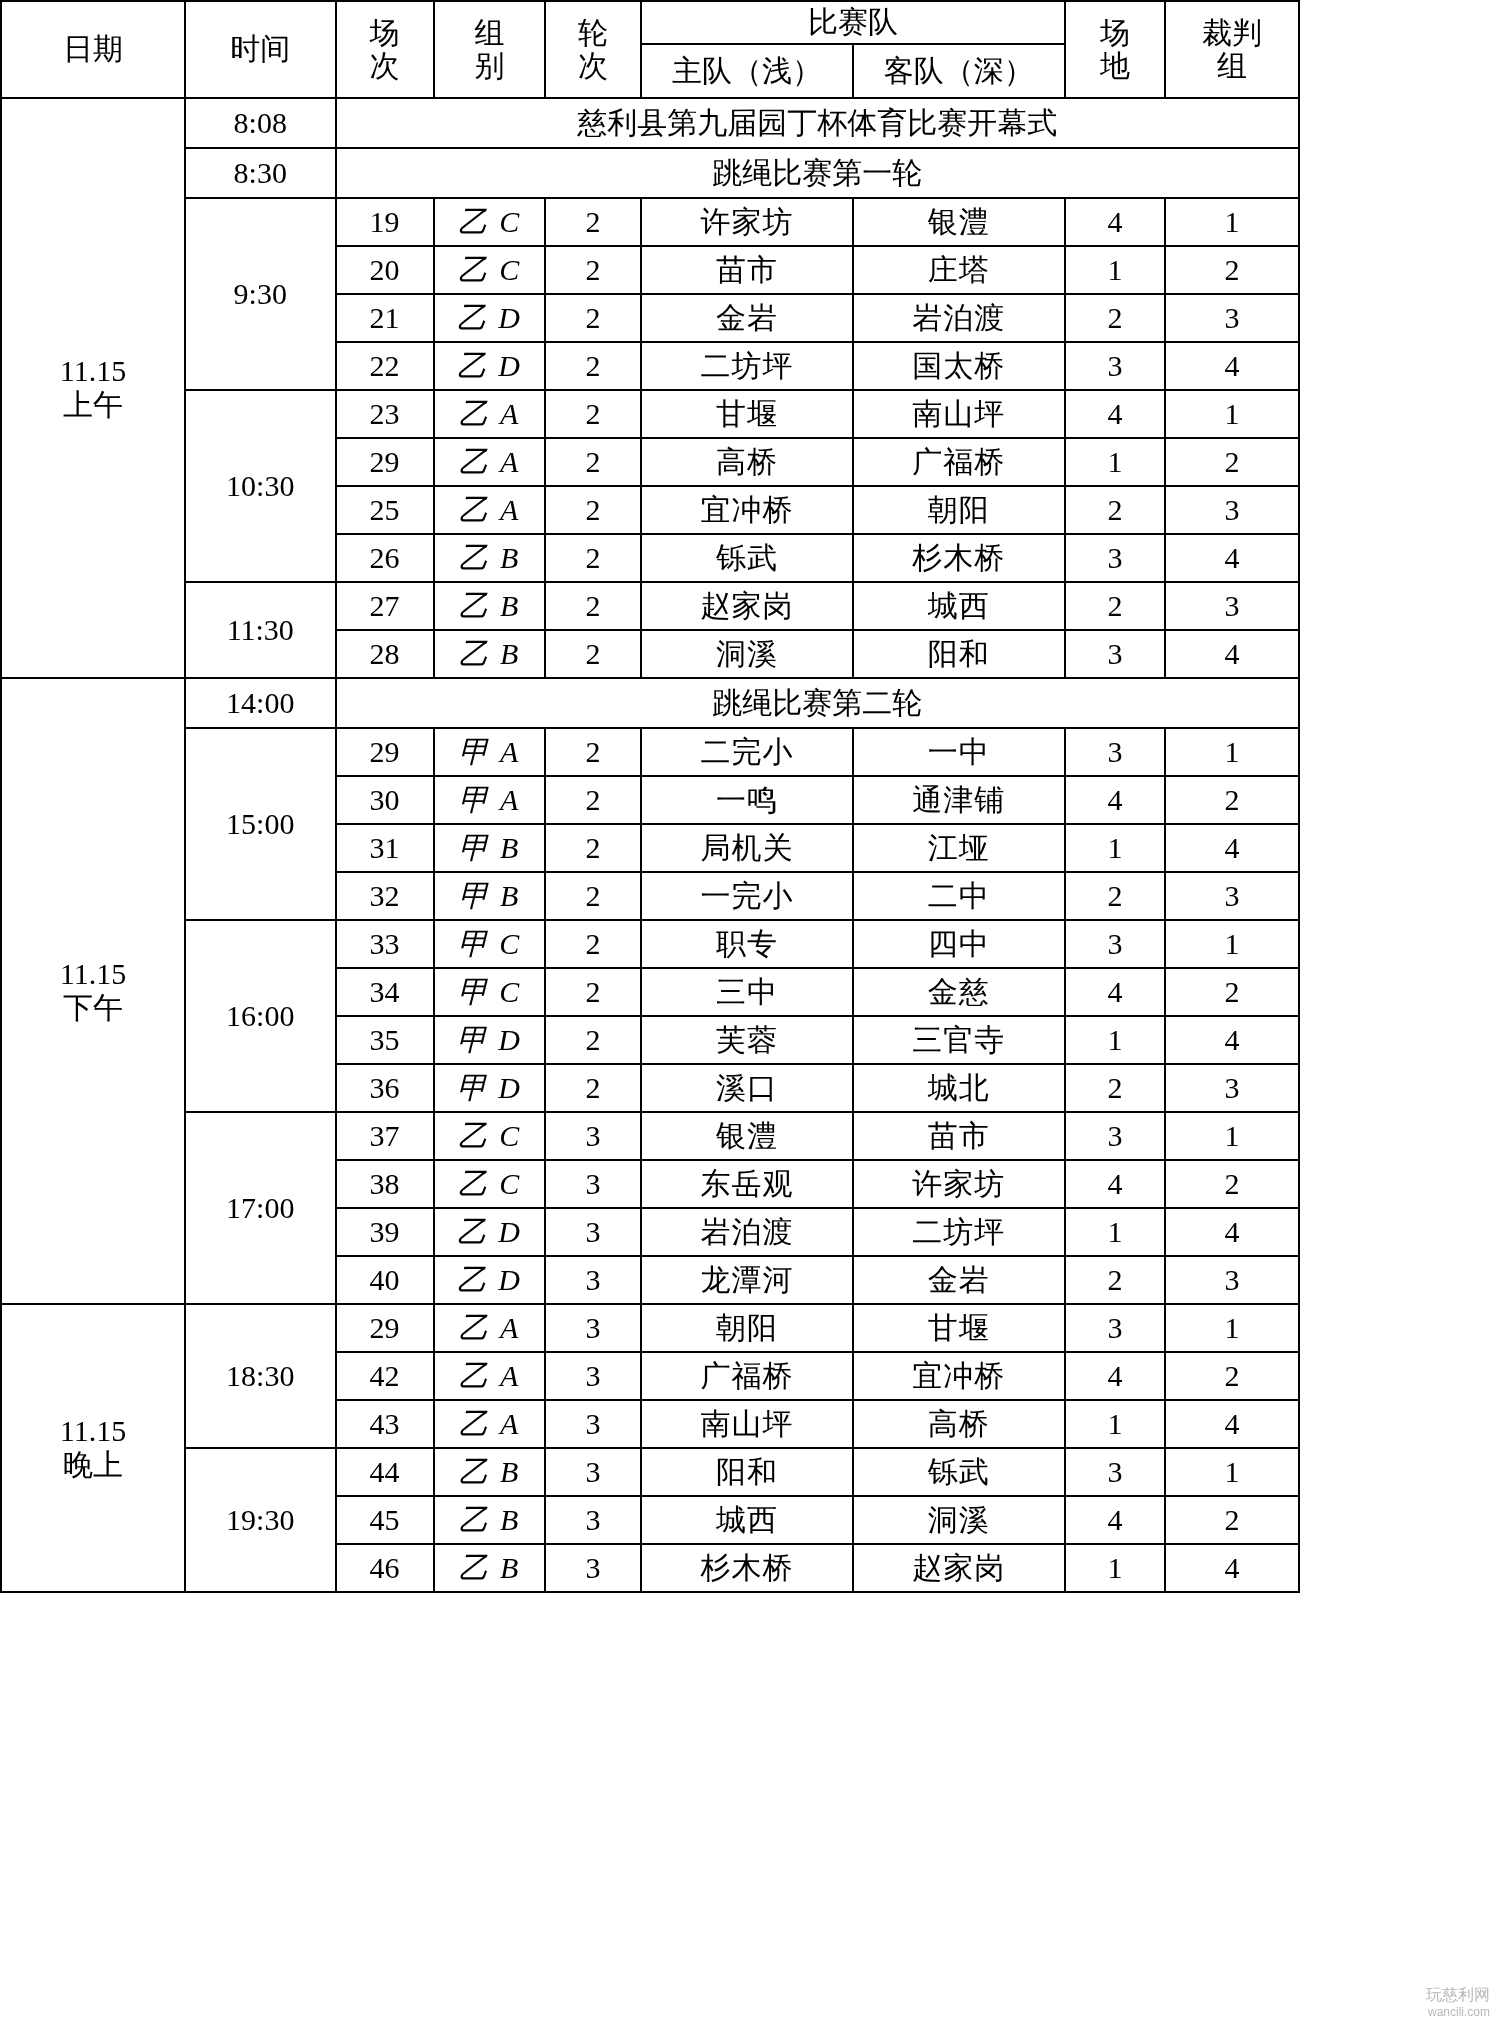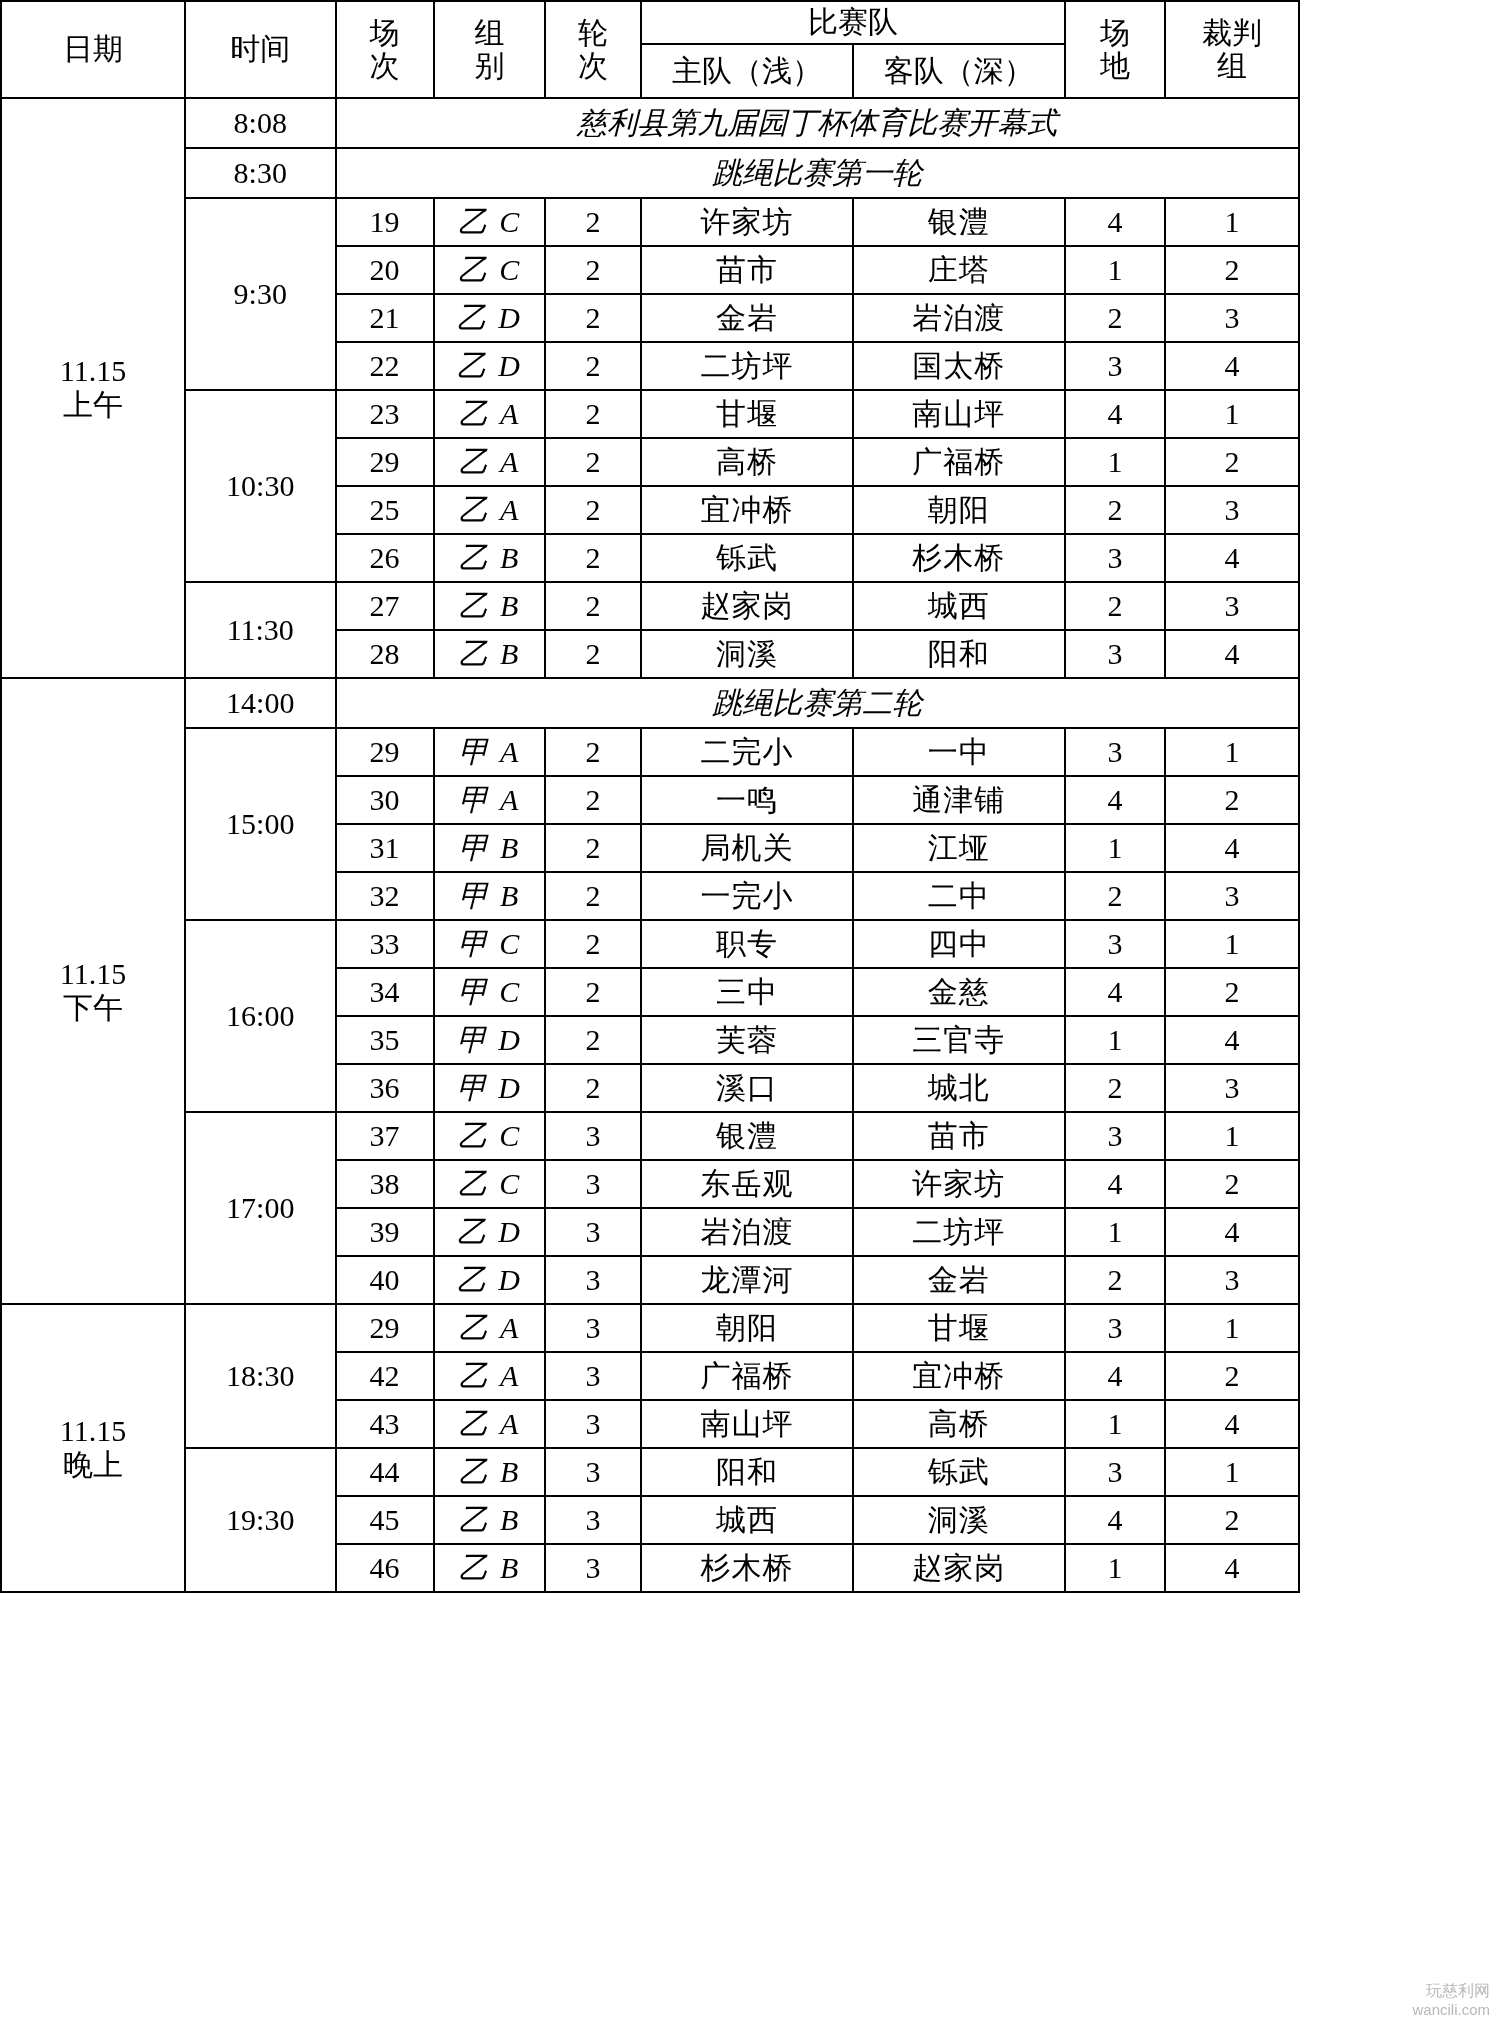--- a/index.html
+++ b/index.html
@@ -63,21 +63,20 @@
   .date-cell {
     font-size: 32px;
     line-height: 1.4;
   }
   .time-cell {
     font-size: 30px;
   }
   .wide-note {
     font-size: 32px;
     height: 48px;
-    font-style: italic;
   }
   .row-h {
     height: 48px;
   }
   .team-cell {
     font-size: 31px;
     letter-spacing: 1px;
   }
   .group-cell {
     font-size: 30px;
@@ -94,21 +93,21 @@
     bottom: 17px;
     text-align: right;
     color: #b8b8b8;
     font-size: 16px;
     line-height: 1.25;
     font-family: "Liberation Sans", sans-serif;
     pointer-events: none;
   }
   .watermark .wm-line2 {
     display: block;
-    font-size: 15px;
+    font-size: 12px;
   }
 </style>
 </head>
 <body>
 
 <table class="schedule">
   <colgroup>
     <col class="c-date">
       <col class="c-time">
       <col class="c-no">

